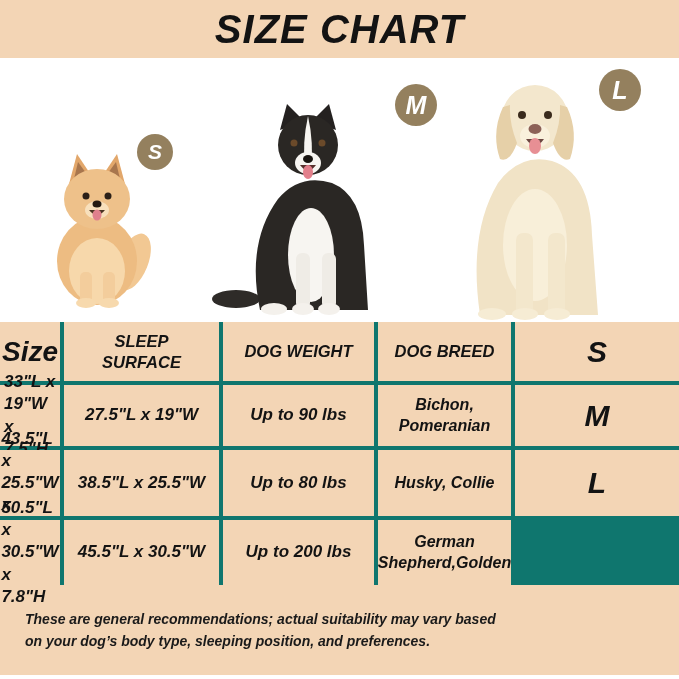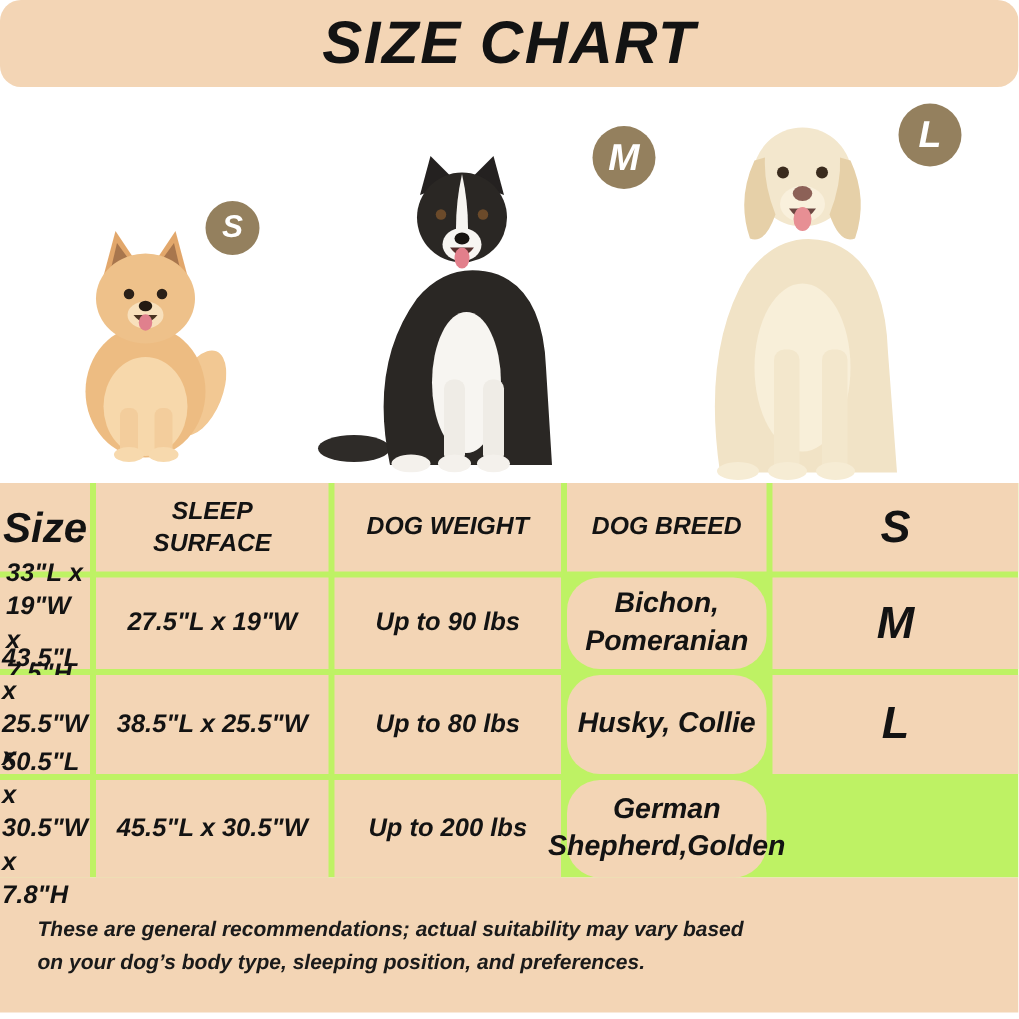--- a/index.html
+++ b/index.html
@@ -5,21 +5,21 @@
   html,body { margin:0; padding:0; }
   body {
     width:679px; height:679px; overflow:hidden; background:#ffffff;
     font-family:"Liberation Sans", sans-serif; color:#151310;
     position:relative;
   }
 
   
   .banner {
     height:58px; background:#f3d5b5;
-    display:flex; align-items:center; justify-content:center;border-radius:14px;
+    display:flex; align-items:center; justify-content:center;
   }
   .banner .title {
     font-size:40px; font-weight:bold; font-style:italic;
     letter-spacing:1px; color:#131313;
   }
 
   
   .dogs { position:relative; height:264px; background:#ffffff; }
   .dog { position:absolute; }
   .dog-small  { left:45px;  top:88px;  width:106px; height:162px; }
@@ -33,35 +33,35 @@
   }
   .badge-s { left:137px; top:76px; width:36px; height:36px; font-size:21px; }
   .badge-m { left:395px; top:26px; width:42px; height:42px; font-size:25px; }
   .badge-l { left:599px; top:11px; width:42px; height:42px; font-size:25px; }
 
   
   .size-table {
     display:grid;
     grid-template-columns:60px 155px 151px 133px 164px;
     grid-template-rows:59px 61px 66px 65px;
-    gap:4px; background:#bef264;
+    gap:4px; background:#0f766e;
   }
   .cell {
     background:#f3d5b5; color:#131313;
     display:flex; align-items:center; justify-content:center;
     text-align:center; font-weight:bold; font-style:italic;
     padding:2px 4px; box-sizing:border-box;
   }
   .cell .pre { white-space:pre-line; }
   .head-size { font-size:28px; }
   .head { font-size:16.5px; line-height:1.25; }
   .size-letter { font-size:30px; }
   .data { font-size:17px; line-height:1.3; }
   .dims .pre { display:inline-block; text-align:left; }
-  .breed { font-size:19px;border-radius:22px; }
+  .breed { font-size:16px; }
 
   
   .note-bar {
     height:90px; background:#f3d5b5;
     display:flex; align-items:center; padding:0 25px; box-sizing:border-box;
   }
   .note {
     font-size:14px; font-weight:bold; font-style:italic;
     line-height:1.6; white-space:pre-line; color:#1a1a1a;
   }

